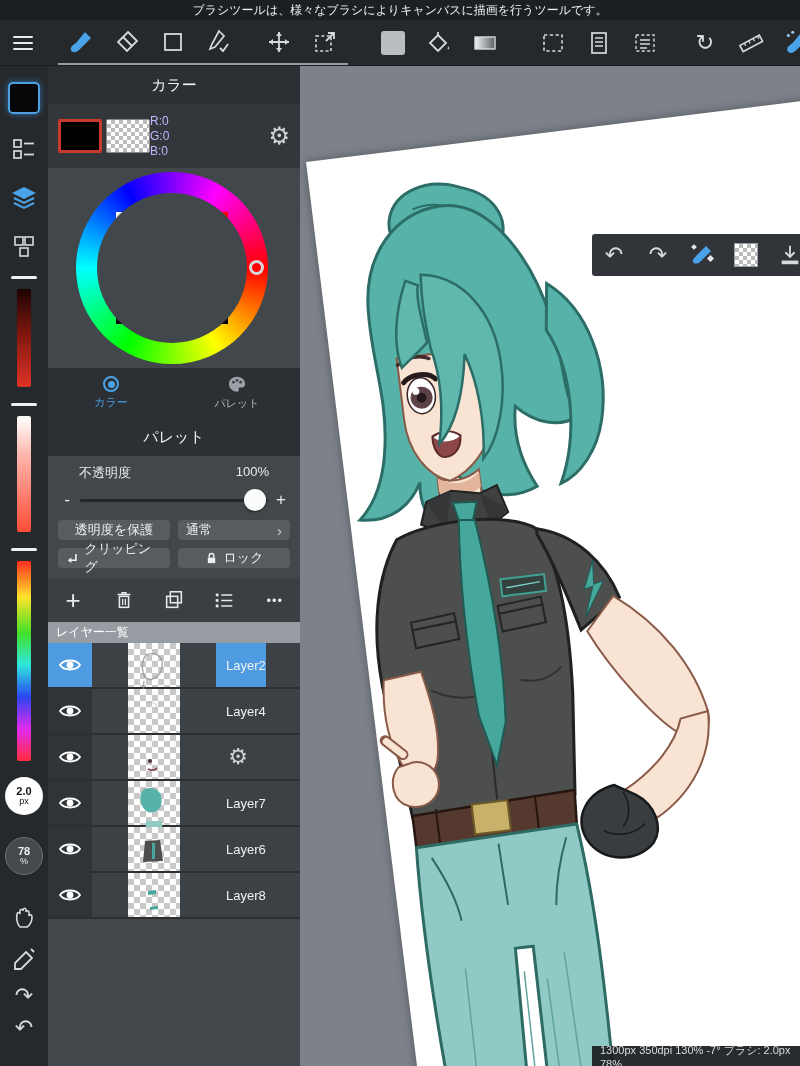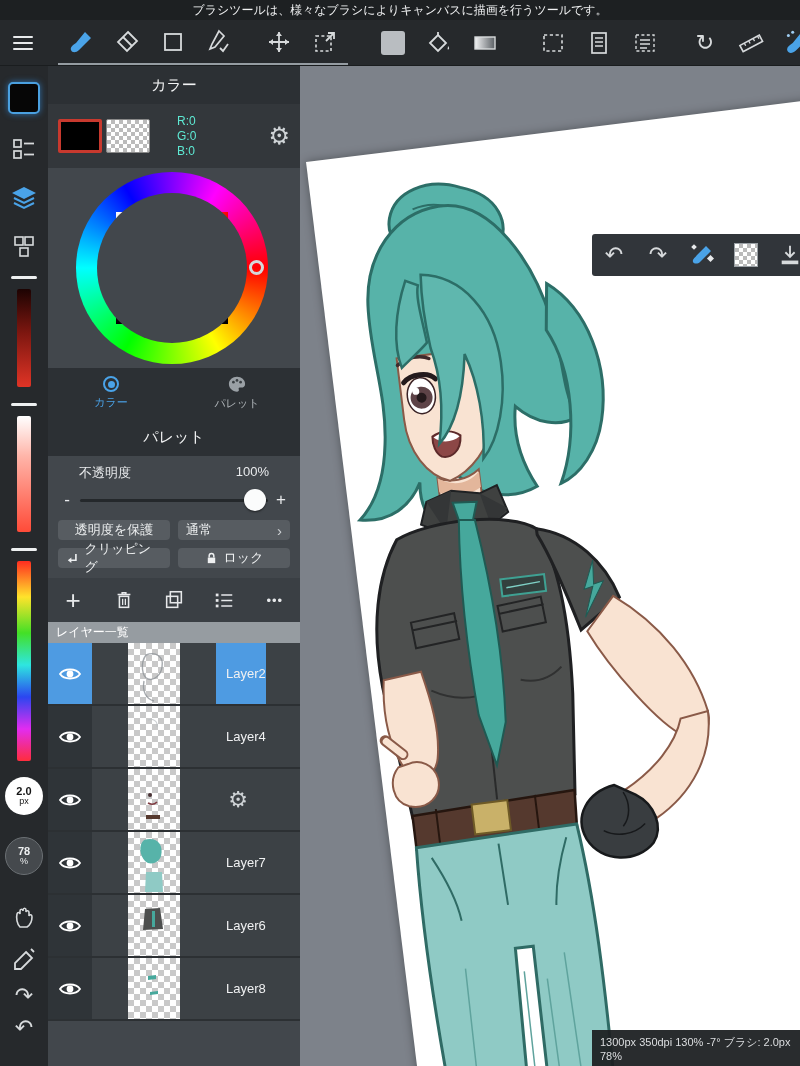--- a/index.html
+++ b/index.html
@@ -40,21 +40,21 @@
   .op-circle .u{font-size:9px;}
   .glyph{font-size:22px;color:#d7dadc;line-height:1;}
 
   
   .panel{width:252px;background:#42474c;flex:0 0 auto;height:1000px;overflow:hidden;display:flex;flex-direction:column;justify-content:center;}
   .sec-header{height:38px;background:#2c3034;display:flex;align-items:center;justify-content:center;font-size:15px;color:#f2f3f4;flex:0 0 auto;}
   .swatch-row{height:64px;background:#33373b;display:flex;align-items:center;padding:0 10px;flex:0 0 auto;}
   .cswatch{width:44px;height:34px;border-radius:2px;}
   .cswatch.black{background:#000;border:3px solid #c8392e;}
   .cswatch.white{margin-left:4px;border:1px solid #888;}
-  .rgb-col{margin-left:27px;font-size:12px;line-height:15px;color:#5eead4;}
+  .rgb-col{margin-left:0;font-size:12px;line-height:15px;color:#c4b5fd;}
   .swatch-gear{margin-left:auto;font-size:24px;color:#cfd3d6;cursor:pointer;}
 
   .wheel-box{height:200px;position:relative;flex:0 0 auto;}
   .wheel{position:absolute;left:28px;top:4px;width:192px;height:192px;border-radius:50%;
     background:conic-gradient(from 90deg,#f00,#ff0,#0f0,#0ff,#00f,#f0f,#f00);}
   .wheel::after{content:"";position:absolute;inset:21px;background:#42474c;border-radius:50%;}
   .sv-square{position:absolute;left:40px;top:40px;width:112px;height:112px;
     background:linear-gradient(to top,#000,rgba(0,0,0,0)),linear-gradient(to right,#fff,#f00);}
   .ring-marker{position:absolute;left:173px;top:88px;width:15px;height:15px;border:3px solid #d4d7d9;border-radius:50%;}
   .sv-marker{position:absolute;left:2px;top:94px;width:13px;height:13px;border:3px solid #8f9499;border-radius:50%;}
@@ -73,41 +73,41 @@
   .slider-knob{position:absolute;top:-10px;right:2px;width:22px;height:22px;background:#fbfcfc;border-radius:50%;box-shadow:0 1px 2px rgba(0,0,0,.5);}
   .btn-row{display:flex;gap:8px;padding:4px 10px;flex:0 0 auto;}
   .pbtn{flex:1;height:20px;background:#575c61;border-radius:4px;display:flex;align-items:center;justify-content:center;gap:6px;font-size:13px;color:#eef0f1;cursor:pointer;padding:0 8px;}
   .pbtn .chev{margin-left:auto;font-size:15px;color:#cdd1d4;}
   .licon-row{height:44px;display:flex;align-items:center;justify-content:space-around;background:#3a3f44;margin-top:6px;flex:0 0 auto;}
   .licon{display:flex;align-items:center;justify-content:center;width:40px;height:40px;cursor:pointer;color:#e6e8ea;}
   .plus-g{font-size:26px;font-weight:300;line-height:1;}
   .more-g{font-size:13px;letter-spacing:1px;}
   .list-label{height:21px;background:#969ca1;color:#fff;font-size:12px;display:flex;align-items:center;padding:0 8px;flex:0 0 auto;}
   .layer-list{flex:1;overflow:hidden;}
-  .lrow{height:63px;display:flex;border-bottom:2px solid #2c3033;background:#3c4145;gap:36px;}
+  .lrow{height:46px;display:flex;border-bottom:2px solid #2c3033;background:#3c4145;gap:36px;}
   .eye-cell{width:44px;background:#2f3438;display:flex;align-items:center;justify-content:center;cursor:pointer;flex:0 0 auto;}
   .thumb-cell{width:52px;flex:0 0 auto;position:relative;
     background:linear-gradient(45deg,#c9c9c9 25%,transparent 25%,transparent 75%,#c9c9c9 75%),linear-gradient(45deg,#c9c9c9 25%,transparent 25%,transparent 75%,#c9c9c9 75%),#fff;
     background-size:12px 12px;background-position:0 0,6px 6px;}
   .name-cell{flex:1;display:flex;align-items:center;padding-left:10px;font-size:13px;color:#f0f1f2;cursor:pointer;}
   .gear-cell{width:44px;display:flex;align-items:center;justify-content:center;font-size:22px;color:#cfd3d6;cursor:pointer;flex:0 0 auto;}
   .lrow.sel .eye-cell,.lrow.sel .name-cell{background:#4e9be2;}
 
   
   .canvas-area{position:relative;flex:1;background:#7d828a;overflow:hidden;}
   .paper{position:absolute;left:6px;top:96px;width:640px;height:1010px;background:#fff;transform:rotate(-7deg);transform-origin:0 0;box-shadow:0 0 10px rgba(0,0,0,.35);}
 
   
   .float-bar{position:absolute;left:292px;top:168px;height:42px;width:478px;background:#31353a;border-radius:3px;display:flex;align-items:center;z-index:5;}
   .fb-btn{width:44px;height:42px;display:flex;align-items:center;justify-content:center;cursor:pointer;}
   .checker-sq{width:24px;height:24px;border:1px solid #9aa0a5;
     background:linear-gradient(45deg,#bbb 25%,transparent 25%,transparent 75%,#bbb 75%),linear-gradient(45deg,#bbb 25%,transparent 25%,transparent 75%,#bbb 75%),#fff;
     background-size:8px 8px;background-position:0 0,4px 4px;}
 
-  .status-bar{position:absolute;left:292px;bottom:0;height:36px;background:rgba(30,33,35,.95);display:flex;align-items:center;padding:0 8px;font-size:11px;color:#dcdee0;z-index:6;}
+  .status-bar{position:absolute;left:292px;bottom:0;height:20px;background:rgba(30,33,35,.95);display:flex;align-items:center;padding:0 8px;font-size:11px;color:#dcdee0;z-index:6;}
 </style>
 </head>
 <body>
 
 <div class="app">
 
   <div class="tooltip-bar">
     <span>ブラシツールは、様々なブラシによりキャンバスに描画を行うツールです。</span>
   </div>
 

